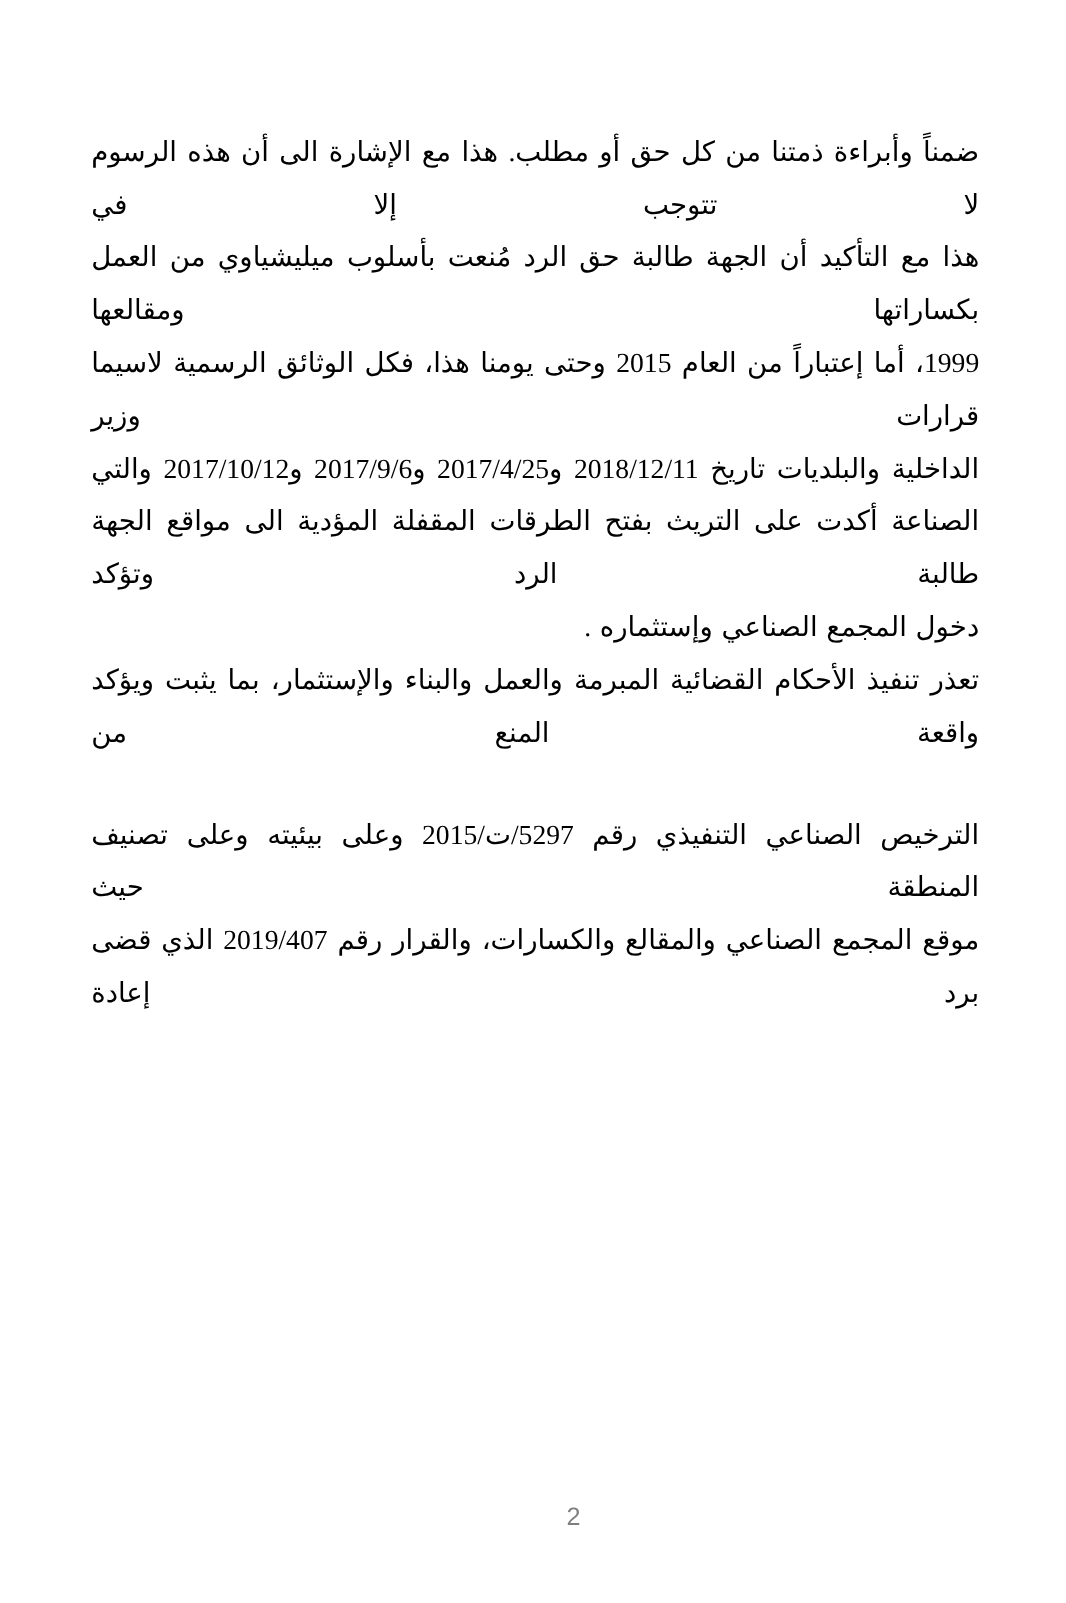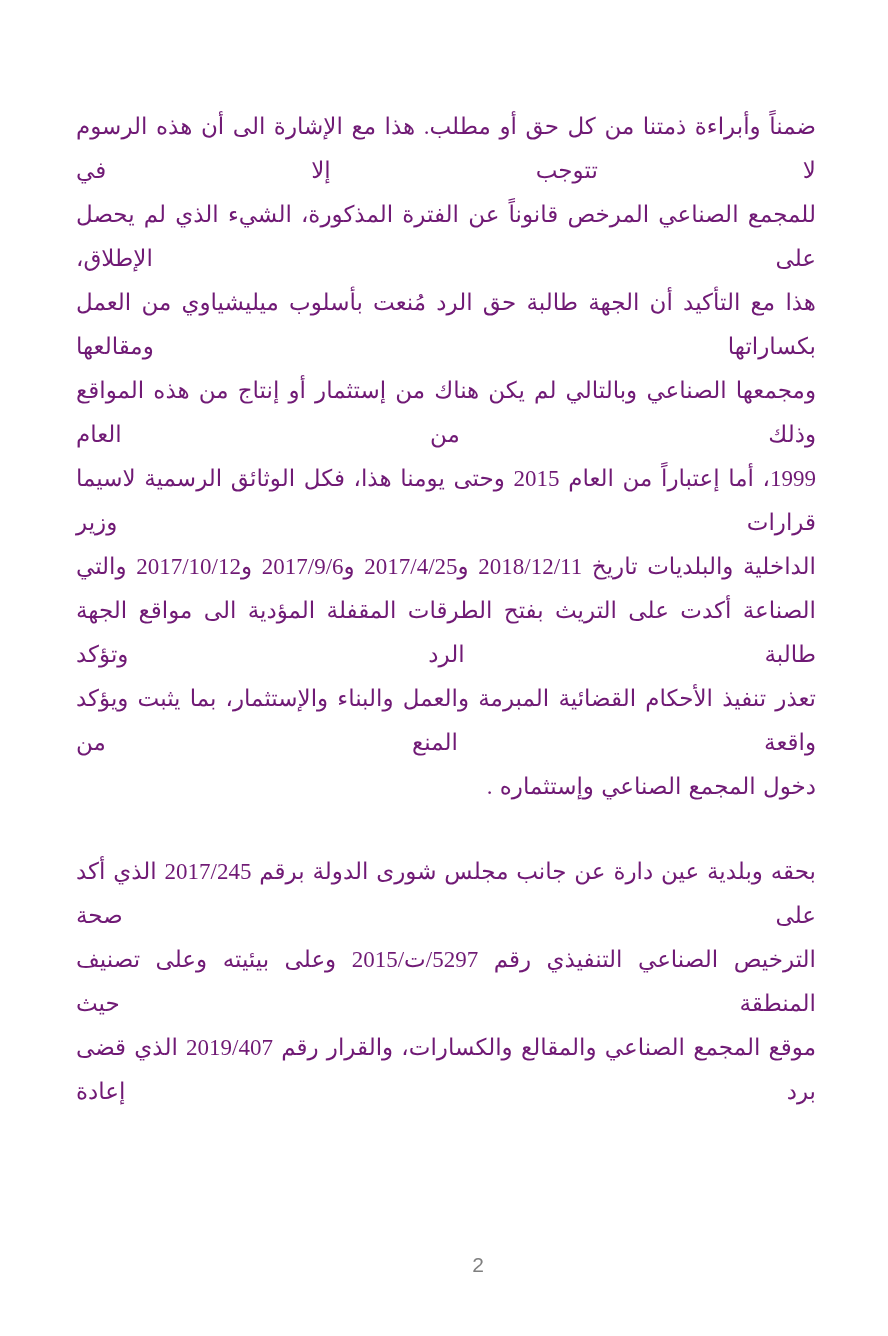--- a/index.html
+++ b/index.html
@@ -22,21 +22,21 @@
   .text-block {
     position: absolute;
     top: 105px;
     right: 72px;
     left: 76px;
     direction: rtl;
   }
   .line {
     font-size: 23px;
     line-height: 44px;
-    color: #701a75;
+    color: #000000;
     text-align: justify;
     text-align-last: justify;
     text-justify: inter-word;
     word-spacing: 1.5px;
     white-space: normal;
   }
   .line.short-line {
     text-align-last: right;
   }
   .para-item3 {
@@ -62,32 +62,29 @@
 </style>
 </head>
 <body>
 
 <div class="sheet">
 
   <section class="text-block">
 
     <div class="para">
       <div class="line">ضمناً وأبراءة ذمتنا من كل حق أو مطلب. هذا مع الإشارة الى أن هذه الرسوم لا تتوجب إلا في</div>
-      <div class="line">للمجمع الصناعي المرخص قانوناً عن الفترة المذكورة، الشيء الذي لم يحصل على الإطلاق،</div>
       <div class="line">هذا مع التأكيد أن الجهة طالبة حق الرد  مُنعت بأسلوب ميليشياوي من العمل بكساراتها ومقالعها</div>
-      <div class="line">ومجمعها الصناعي وبالتالي لم يكن هناك من إستثمار أو إنتاج من هذه المواقع وذلك من العام</div>
       <div class="line">1999، أما إعتباراً من العام 2015 وحتى يومنا هذا، فكل الوثائق الرسمية لاسيما قرارات وزير</div>
       <div class="line">الداخلية والبلديات تاريخ 2018/12/11 و2017/4/25 و2017/9/6 و2017/10/12 والتي</div>
       <div class="line">الصناعة أكدت على التريث بفتح الطرقات المقفلة المؤدية الى مواقع الجهة طالبة الرد وتؤكد</div>
+      <div class="line short-line">دخول المجمع الصناعي وإستثماره .</div>
       <div class="line">تعذر تنفيذ الأحكام القضائية المبرمة والعمل والبناء والإستثمار، بما يثبت ويؤكد واقعة المنع من</div>
-      <div class="line short-line">دخول المجمع الصناعي وإستثماره .</div>
     </div>
 
     <div class="para para-item3">
-      <div class="line">بحقه وبلدية عين دارة عن جانب مجلس شورى الدولة برقم 2017/245 الذي أكد على صحة</div>
       <div class="line">الترخيص الصناعي التنفيذي رقم 5297/ت/2015 وعلى بيئيته وعلى تصنيف المنطقة حيث</div>
       <div class="line">موقع المجمع الصناعي والمقالع والكسارات، والقرار رقم 2019/407 الذي قضى برد إعادة</div>
 
     </div>
 
   </section>
 
   <div class="page-number">2</div>
 
 </div>

